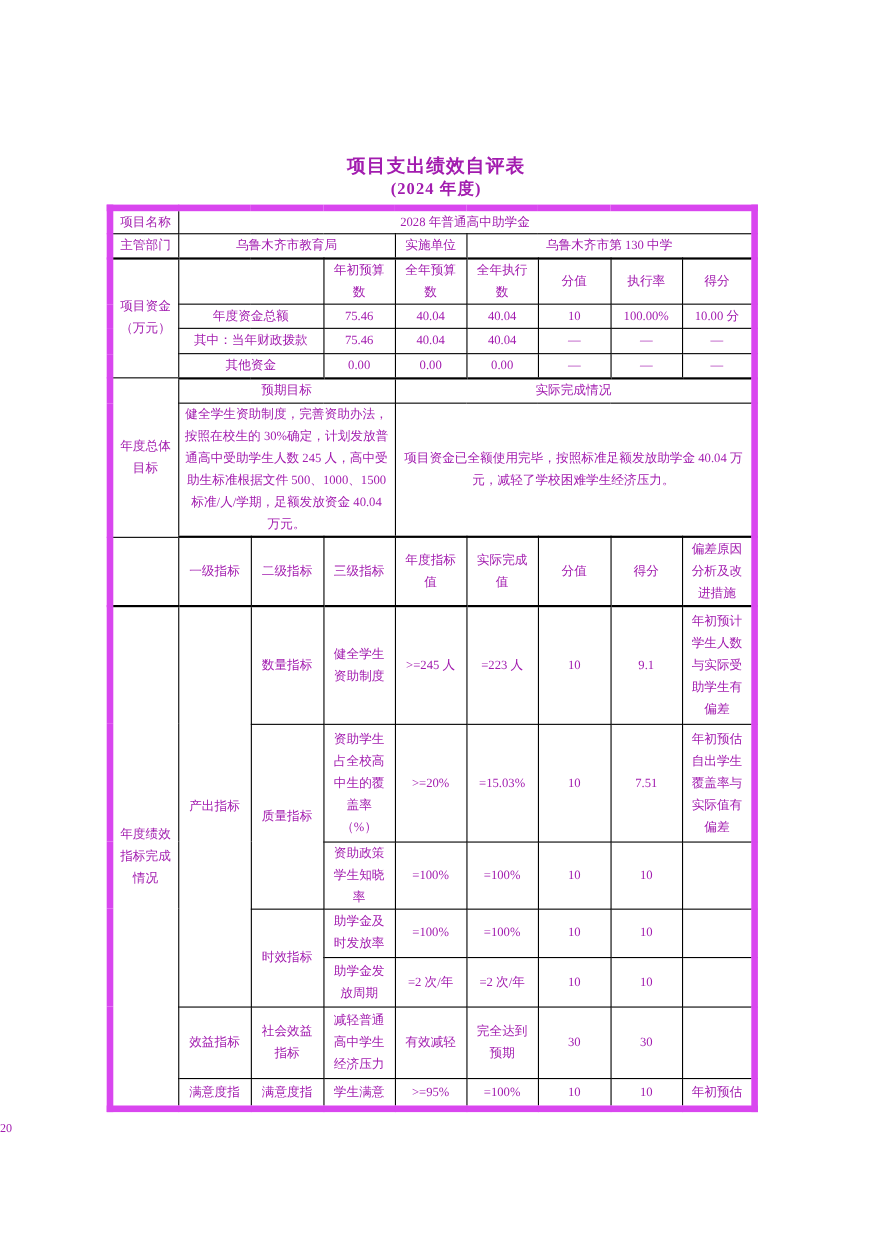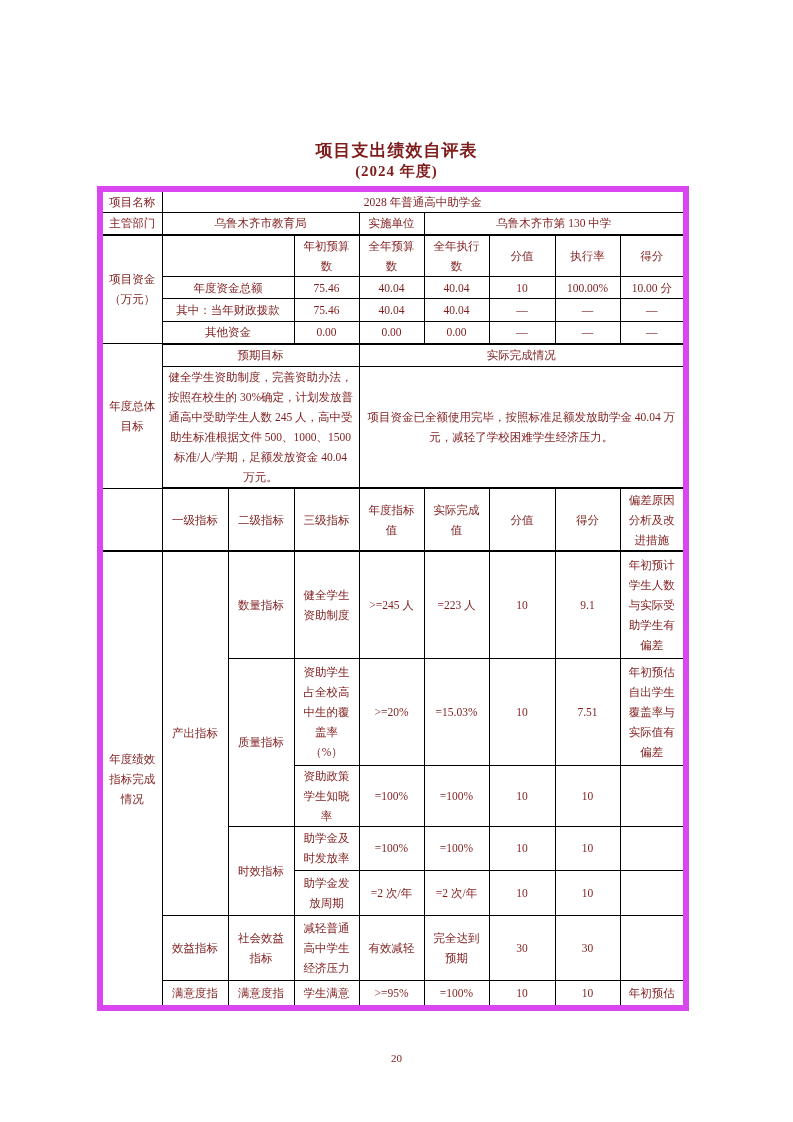--- a/index.html
+++ b/index.html
@@ -1,36 +1,36 @@
 <!DOCTYPE html>
 <html><head>
 <meta charset="utf-8">
 <style>
   html,body{margin:0;padding:0;background:#888;}
   .page{position:relative;width:793px;height:1122px;background:#ffffff;margin:0 auto;
-        font-family:"Liberation Serif","DejaVu Serif",serif;color:#7f1d1d;}
+        font-family:"Liberation Serif","DejaVu Serif",serif;color:#a21caf;}
   .doc-title{position:absolute;top:139px;left:0;width:100%;text-align:center;
              font-size:17px;font-weight:bold;letter-spacing:1px;}
   .doc-subtitle{position:absolute;top:162px;left:0;width:100%;text-align:center;
                 font-size:15px;font-weight:bold;letter-spacing:1px;}
   table.main{position:absolute;left:97px;top:186px;width:586px;
              border-collapse:collapse;table-layout:fixed;
              border:6px solid #d946ef;}
   table.main td{border:1px solid #000;font-size:11.5px;line-height:20px;
                 text-align:center;vertical-align:middle;padding:0 5px;
                 overflow:hidden;word-break:break-all;}
   tr.thick td{border-bottom-width:2px;}
   td.lbl{border-right-width:2px;}
   td.goals-left{text-align:justify;font-size:11px;line-height:21px;padding:0 3px;font-family:Liberation Serif, serif;}
   td.goals-right{text-align:left;font-size:11px;line-height:21px;padding:0 9px;}
   tr.h22{height:22px;} tr.h23{height:23px;} tr.h42{height:42px;}
   tr.h105{height:105px;} tr.h63{height:63px;} tr.h107{height:107px;}
   tr.h59{height:59px;padding-left:29px;} tr.h44{height:44px;} tr.h45{height:45px;}
   tr.h65{height:65px;} tr.h28{height:28px;}
-  .page-number{position:absolute;top:1052px;left:0;width:100%;text-align:center;
+  .page-number{position:absolute;top:1020px;left:0;width:100%;
                font-size:11px;}
 </style>
 </head>
 <body>
 
 <div class="page">
 
   <div class="doc-title">项目支出绩效自评表</div>
   <div class="doc-subtitle">(2024 年度)</div>
 

